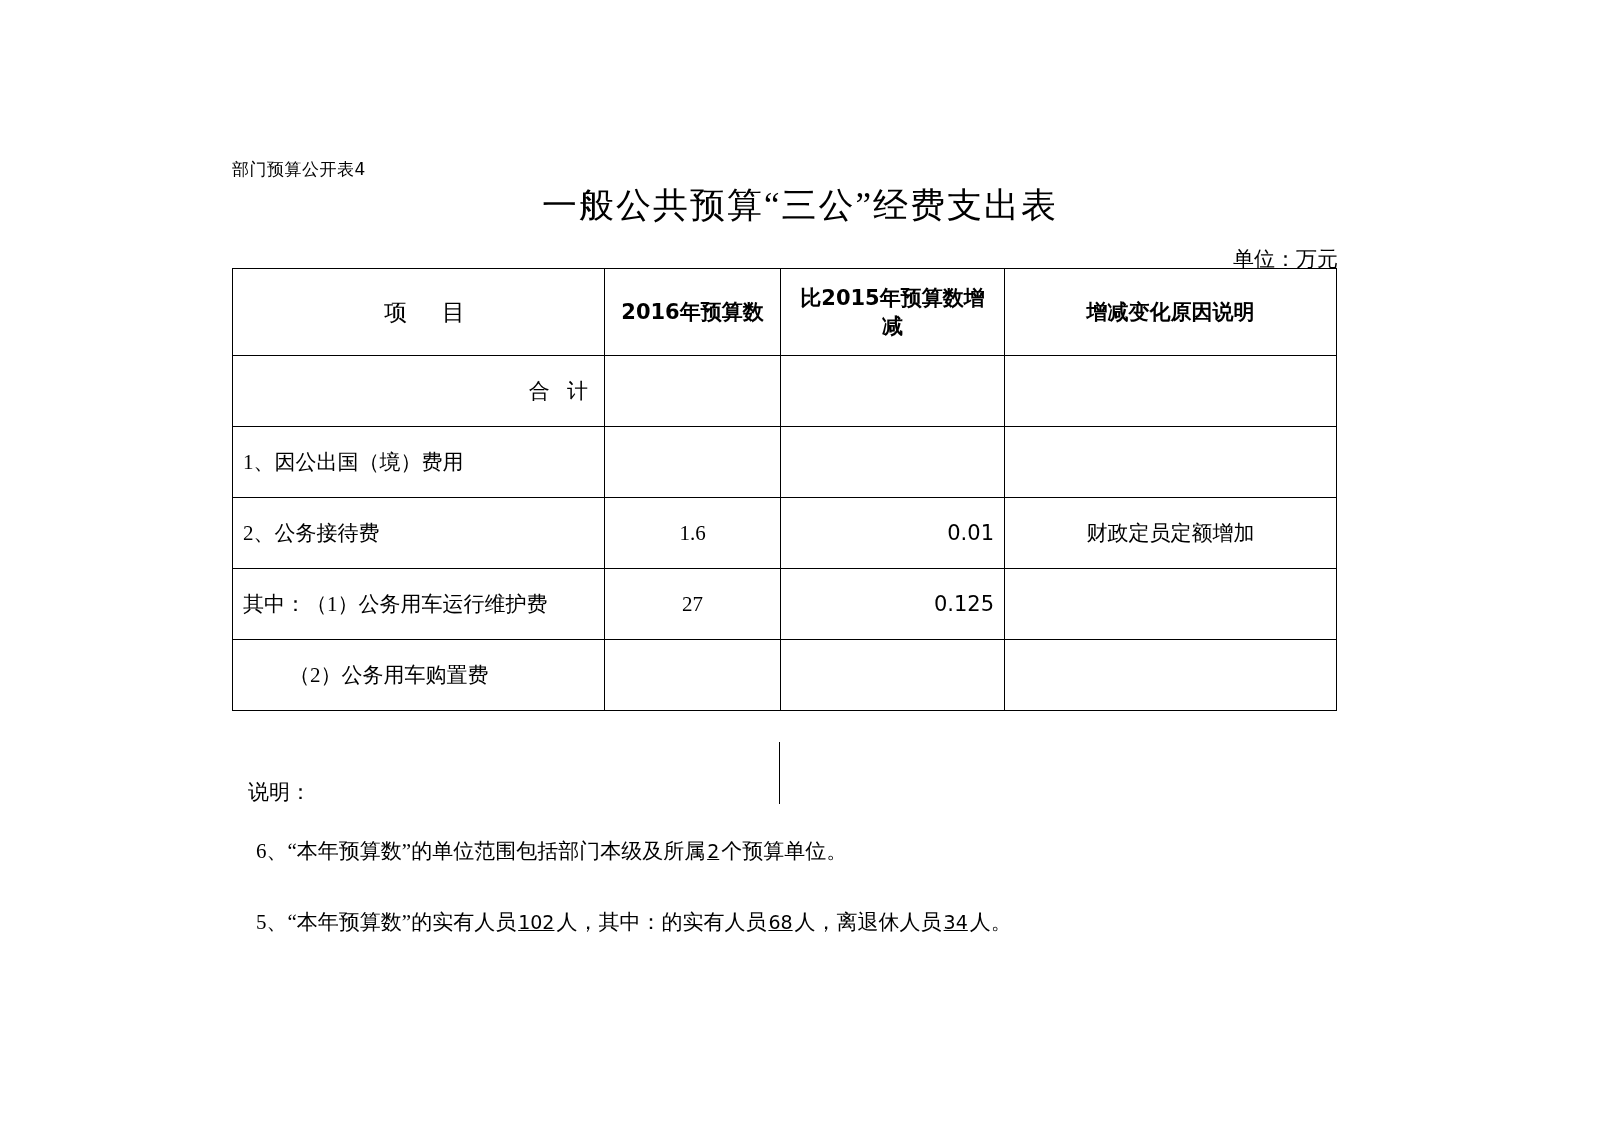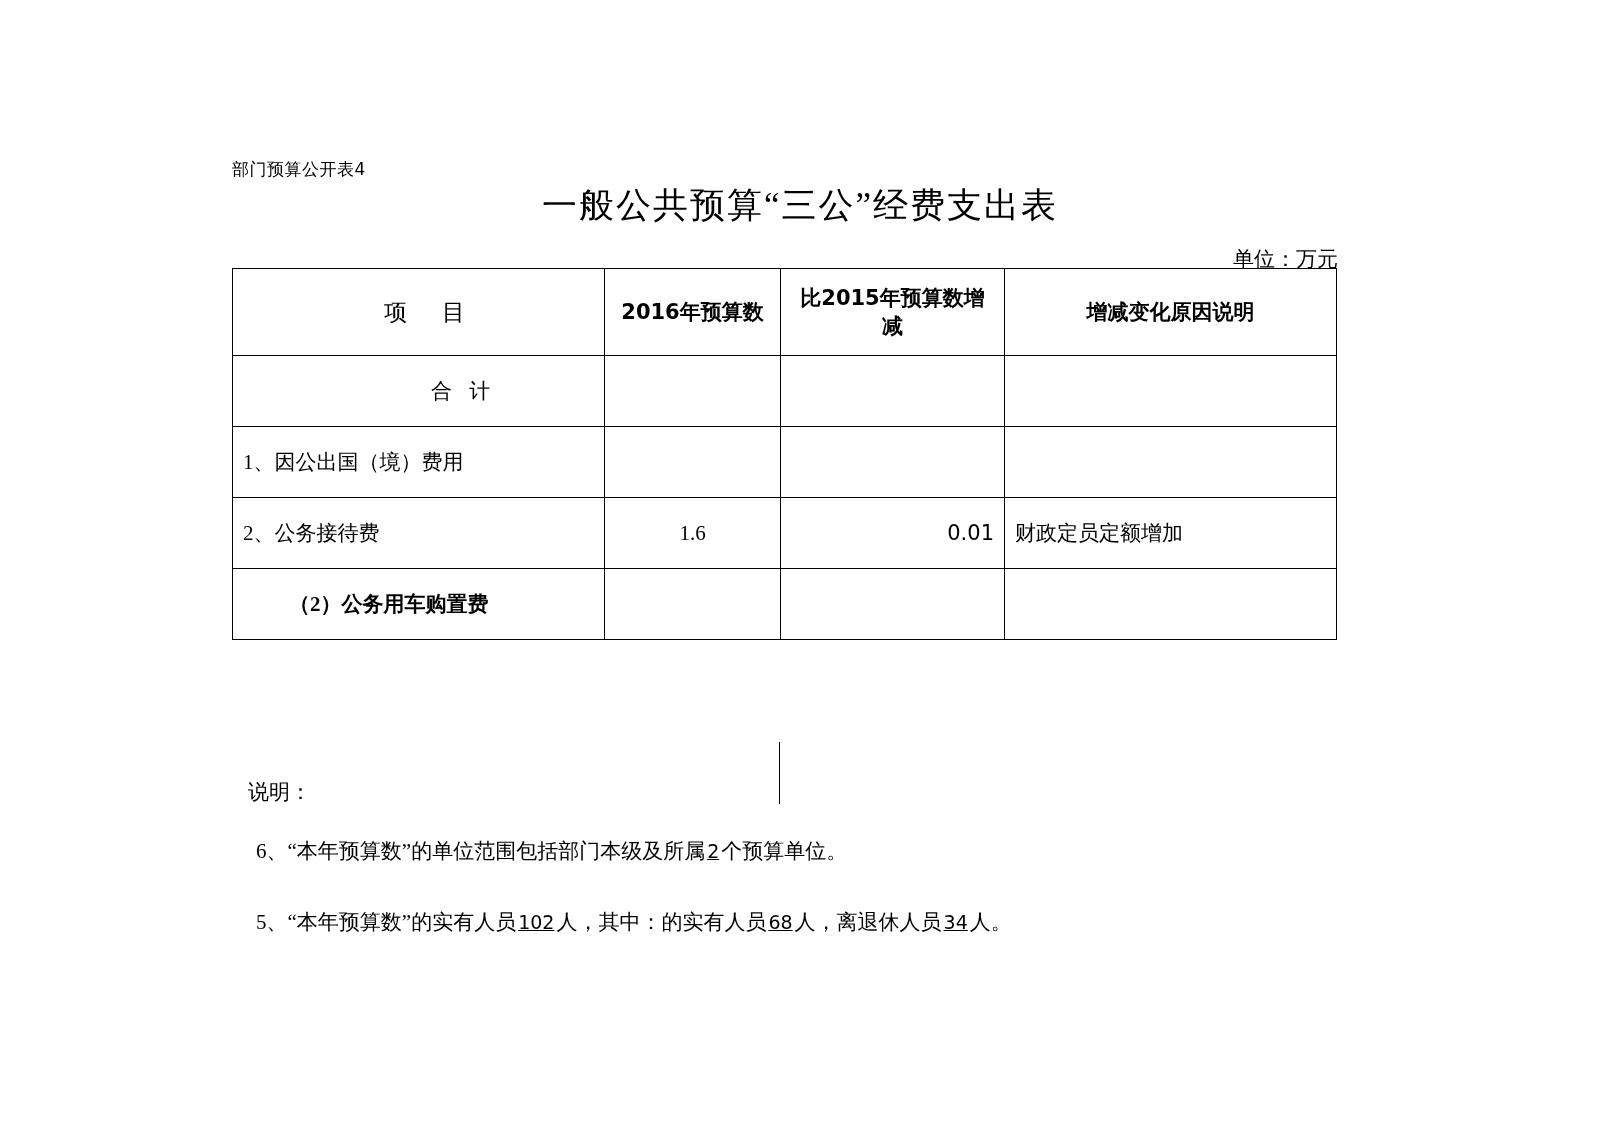--- a/index.html
+++ b/index.html
@@ -77,39 +77,39 @@
     font-size: 23px;
     letter-spacing: 6px;
     padding-left: 28px;
   }
   tr.body-row td { height: 70px; }
   .lbl {
     text-align: left;
     padding-left: 26px;
   }
   .lbl.total {
-    text-align: center;
+    text-align: right;
     padding-left: 100px;
     letter-spacing: 6px;
   }
   .lbl.sub {
     padding-left: 56px;
-    font-weight: bold;
   }
   .num-center {
     text-align: center;
     margin-left: 36px;
   }
   .num-right {
     text-align: right;
     padding-right: 8px;
     font-family: "DejaVu Sans", "Liberation Sans", sans-serif;
     font-size: 18px;
   }
   .reason {
+    text-align: center;
     font-family: "DejaVu Sans", "Liberation Sans", sans-serif;
     font-size: 16px;
   }
   .stub {
     position: absolute;
     left: 779px;
     top: 742px;
     width: 0;
     height: 62px;
     border-left: 1.5px solid #000000;
@@ -176,20 +176,26 @@
       </tr>
 
       <tr class="body-row">
         <td class="lbl">2、公务接待费</td>
         <td class="num-center">1.6</td>
         <td class="num-right">0.01</td>
         <td class="reason">财政定员定额增加</td>
       </tr>
 
 
+      <tr class="body-row">
+        <td class="lbl">其中：（1）公务用车运行维护费</td>
+        <td class="num-center">27</td>
+        <td class="num-right">0.125</td>
+        <td class="reason"></td>
+      </tr>
 
       <tr class="body-row">
         <td class="lbl sub">（2）公务用车购置费</td>
         <td class="num-center"></td>
         <td class="num-right"></td>
         <td class="reason"></td>
       </tr>
     </tbody>
   </table>
 

